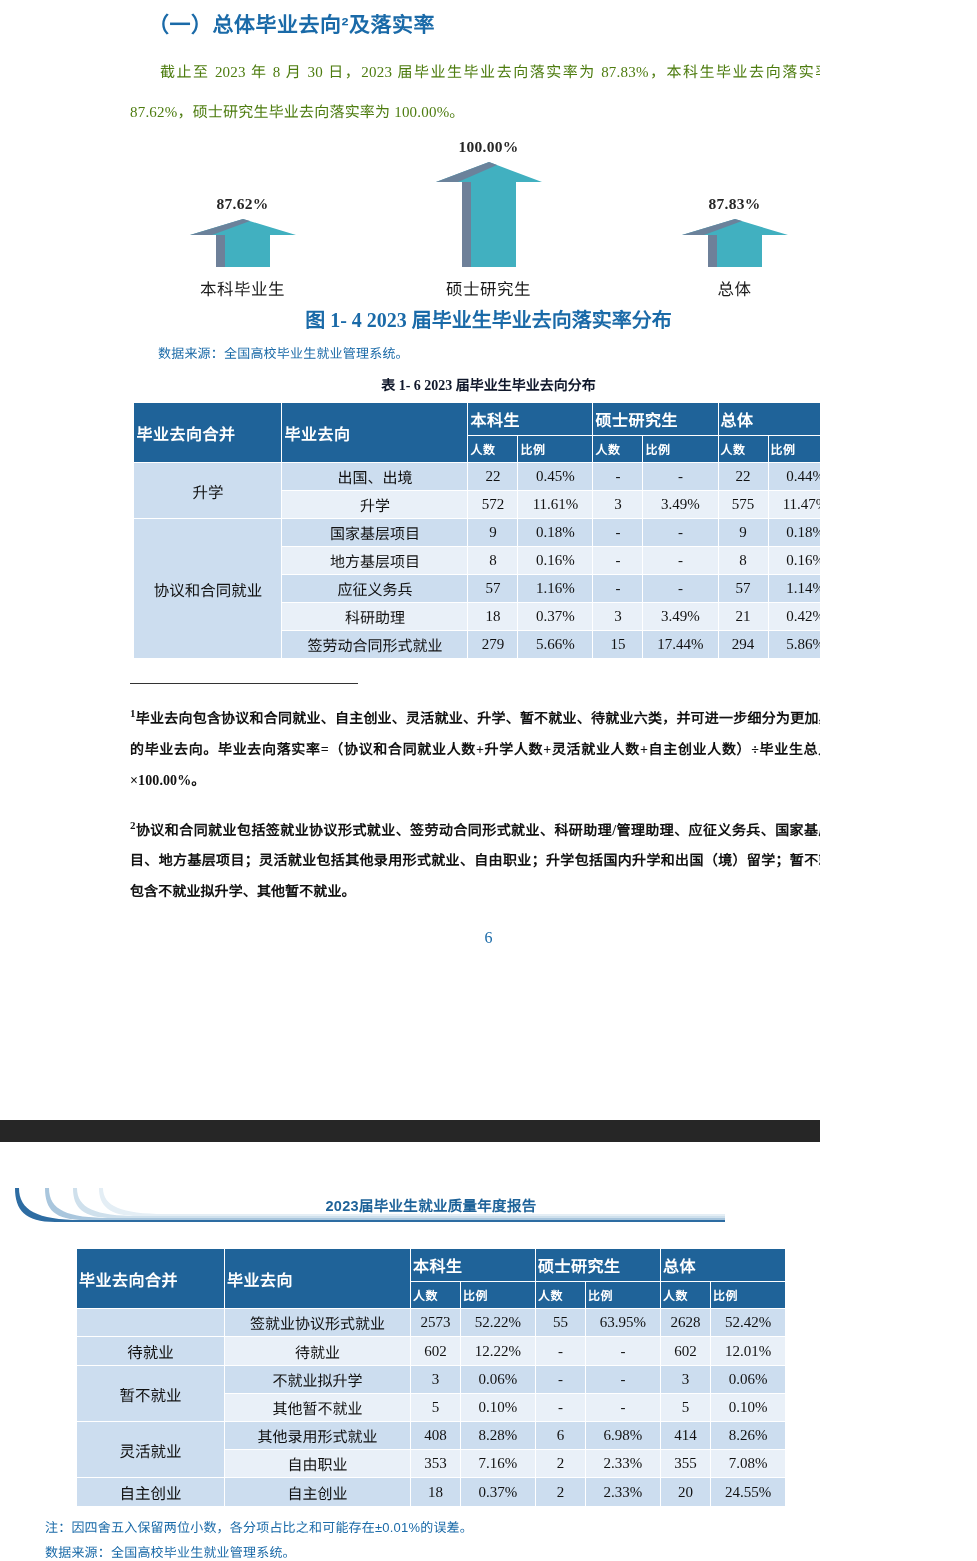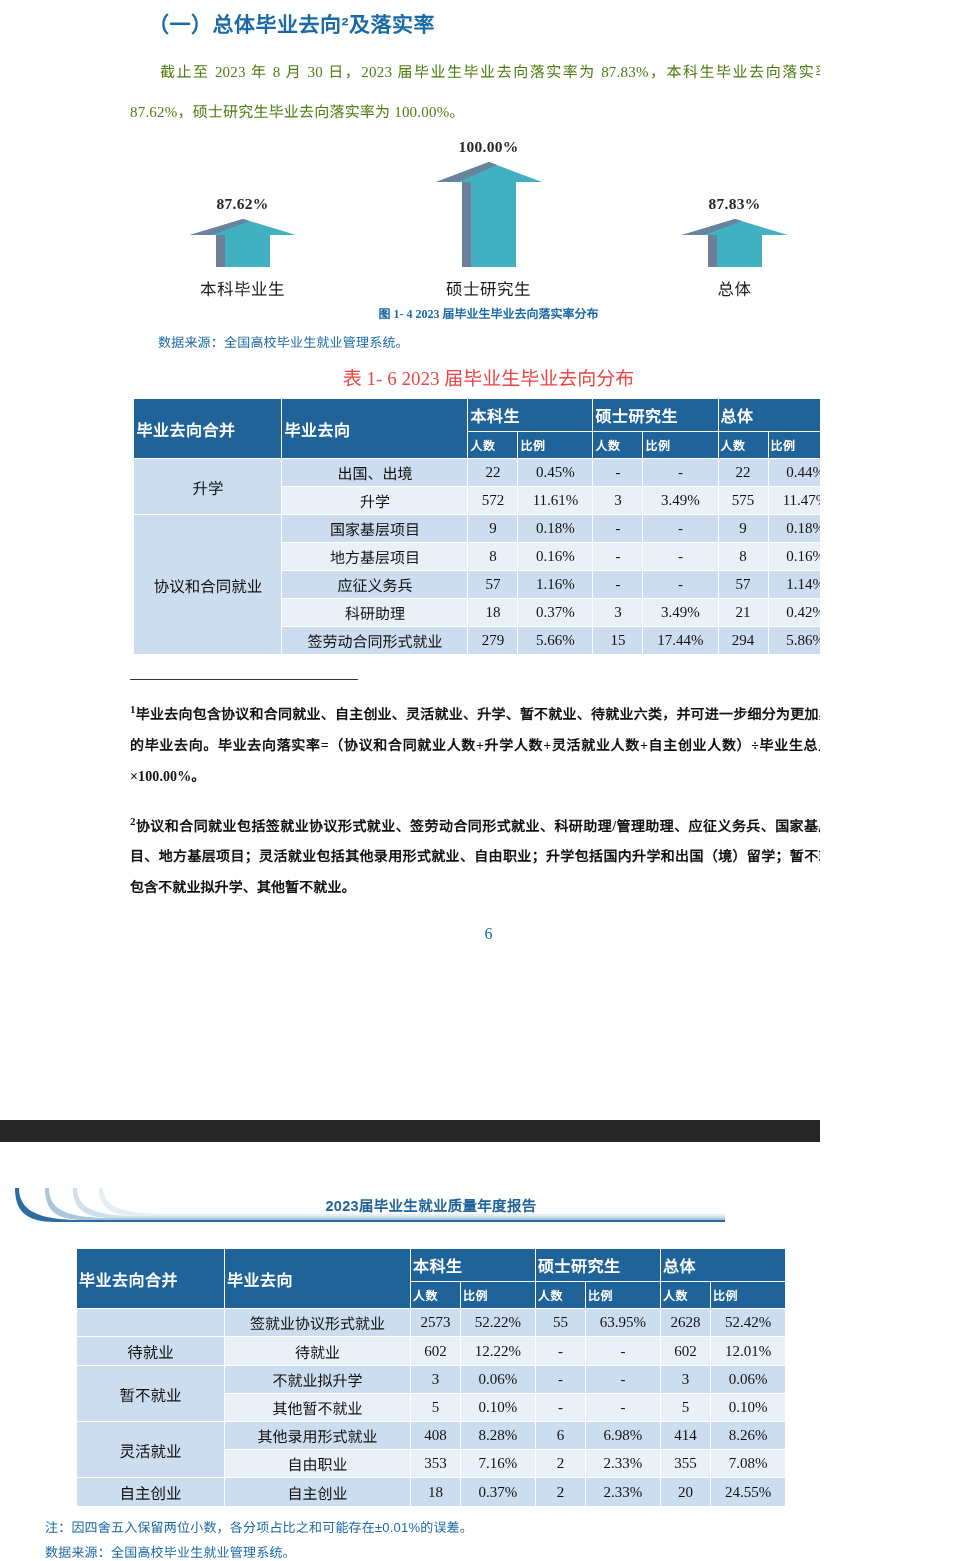--- a/index.html
+++ b/index.html
@@ -47,36 +47,36 @@
     color: #4d7c0f;
     text-align: justify;
     text-indent: 2em;
     margin: 14px 0 0 0;
     letter-spacing: 0.2px;
   }
   .fig-caption {
     text-align: center;
     color: #1a6aa8;
     font-weight: bold;
-    font-size: 12px;
+    font-size: 20px;
     font-family: "Liberation Serif", serif;
     margin: 4px 0 10px 0;
   }
   .source-line {
     color: #1a6aa8;
     font-family: "Liberation Sans", sans-serif;
     font-size: 13px;
     margin: 0 0 4px 28px;
     letter-spacing: .2px;
   }
   .table-caption {
     text-align: center;
-    color: #ef4444;
-    font-weight: normal;
-    font-size: 19px;
+    color: #0f172a;
+    font-weight: bold;
+    font-size: 14px;
     margin: 12px 0 8px 0;
   }
 
   
   .chart {
     position: relative;
     height: 150px;
     margin: 18px 0 2px 0;
     display: flex;
     align-items: flex-end;

